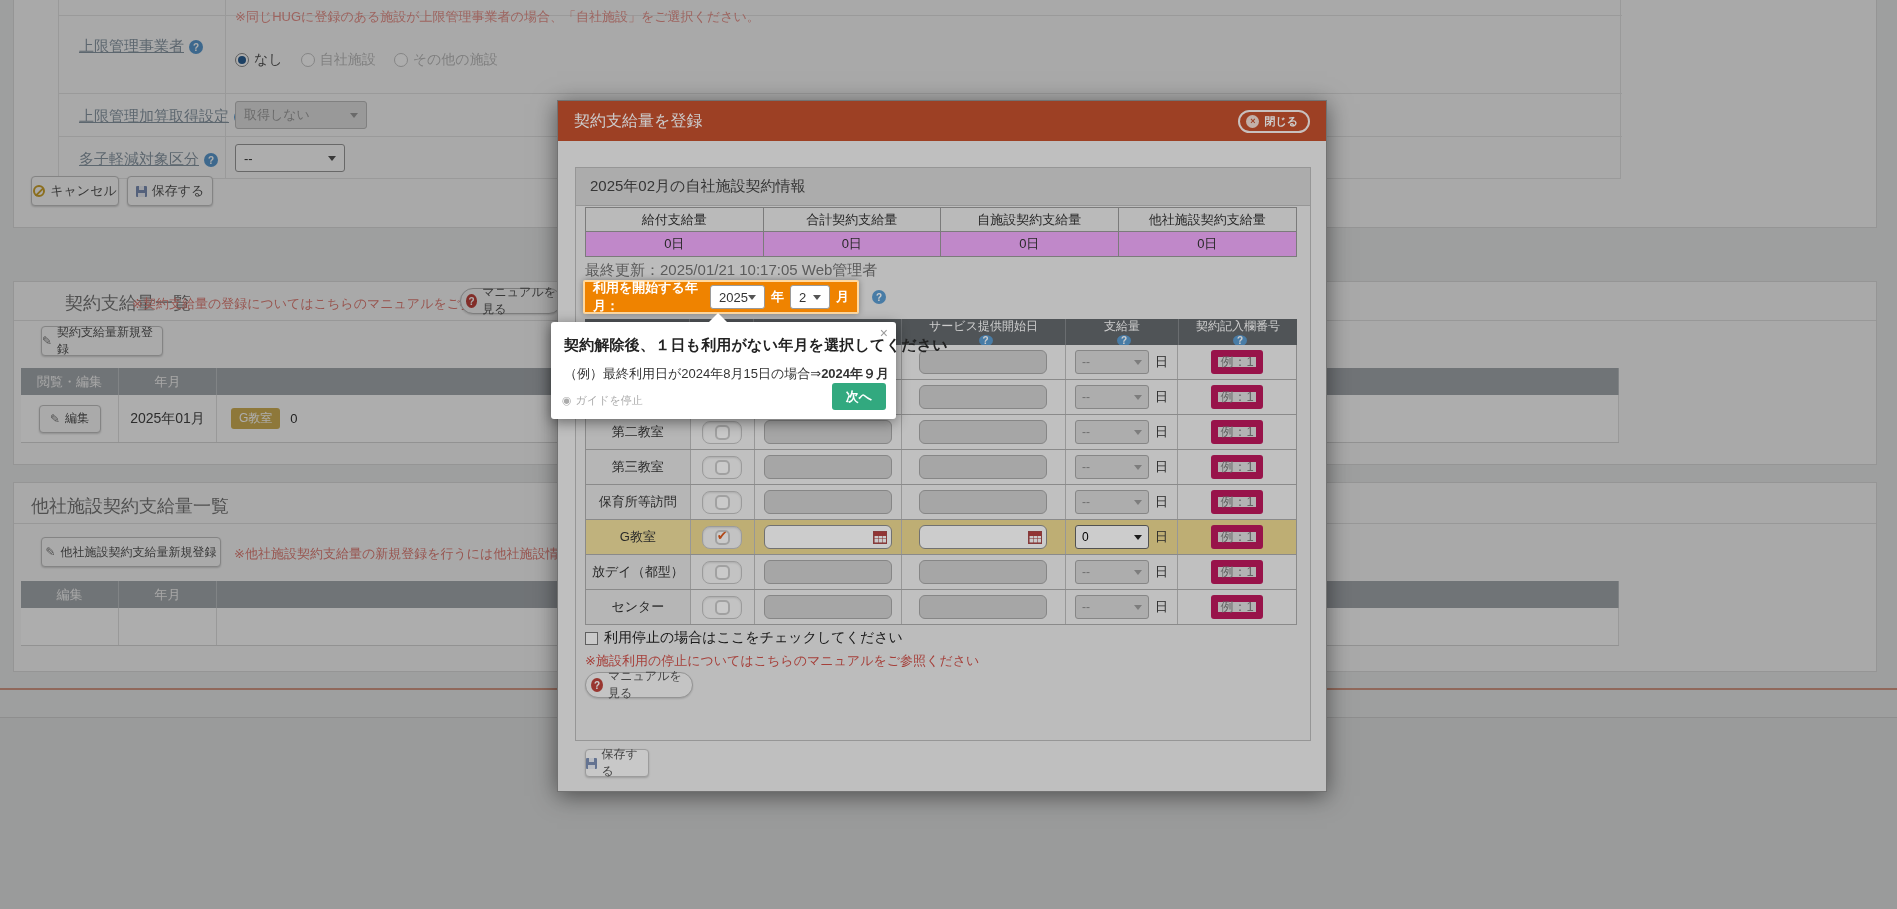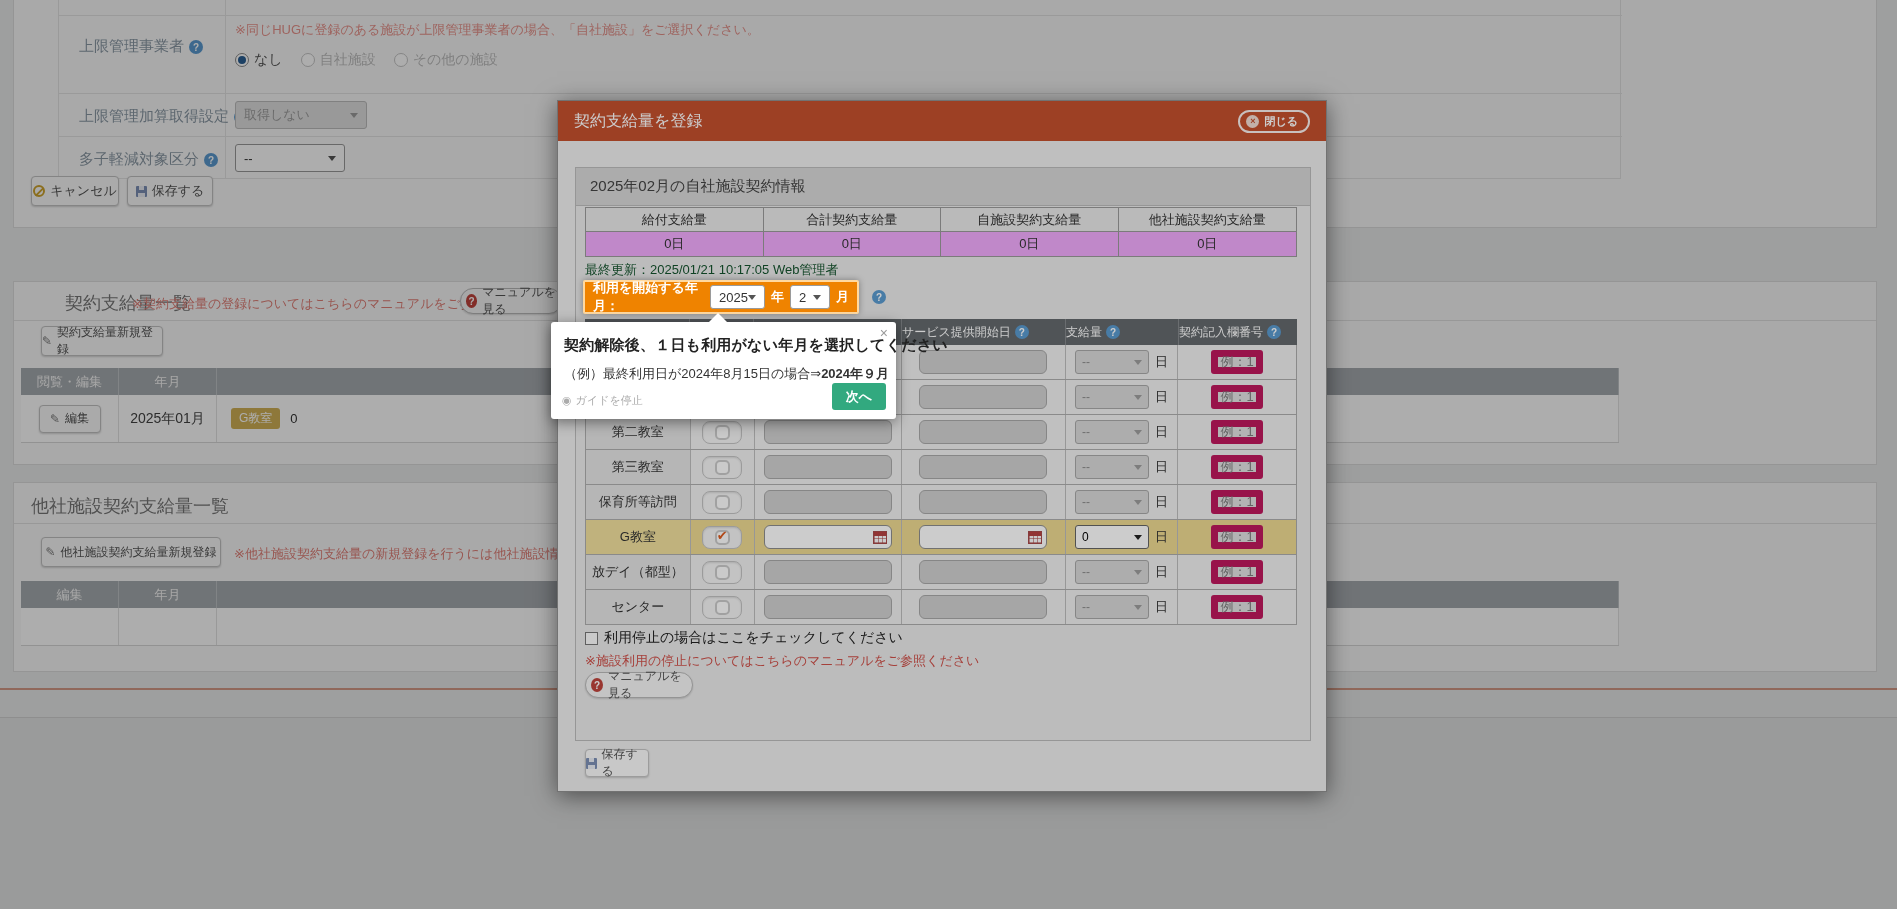--- a/index.html
+++ b/index.html
@@ -5,21 +5,21 @@
   * { margin:0; padding:0; box-sizing:border-box; }
   html,body { background:#9e9e9e; }
   body { font-family:"Liberation Sans","DejaVu Sans",sans-serif; }
   #stage { position:relative; width:1897px; height:909px; overflow:hidden; background:#e9eaea; }
 
   .abs { position:absolute; }
 
   
   .card { position:absolute; background:#fafafa; border:1px solid #dcdcdc; }
   .formline { position:absolute; border-bottom:1px solid #e3e3e3; }
-  .flabel { position:absolute; font-size:15px; color:#8a98a4; }
+  .flabel { position:absolute; font-size:15px; color:#8a98a4;text-decoration:underline; }
   .qicon { display:inline-flex; align-items:center; justify-content:center;
            width:14px; height:14px; border-radius:50%; background:#5b9bd0; color:#fff;
            font-size:10px; font-weight:bold; vertical-align:middle; margin-left:5px; }
   .rednote { position:absolute; font-size:13px; color:#e8938c; }
   .radio-row { position:absolute; font-size:14px; color:#555; display:flex; align-items:center; gap:18px; }
   .rad { display:inline-flex; align-items:center; gap:5px; }
   .rad .ring { width:14px; height:14px; border-radius:50%; border:1px solid #8a8a8a; background:#fff;
                display:inline-flex; align-items:center; justify-content:center; }
   .rad .dot { width:8px; height:8px; border-radius:50%; background:#2b5f93; }
   .rad.dis { color:#bcbcbc; }
@@ -80,36 +80,36 @@
                       display:flex; align-items:center; padding:0 14px; font-size:15px; color:#444; }
 
   .sumtable { position:absolute; left:27px; top:106px; width:712px; border:1px solid #9a9a9a; }
   .sumtable .r { display:flex; }
   .sumtable .c { width:25%; height:24px; display:flex; align-items:center; justify-content:center;
                  font-size:13px; color:#333; border-right:1px solid #9a9a9a; }
   .sumtable .c:last-child { border-right:none; }
   .sumtable .r.h .c { background:#e9e9e9; border-bottom:1px solid #9a9a9a; }
   .sumtable .r.v .c { background:#f0abfc; }
 
-  .lastupdate { position:absolute; left:27px; top:160px; font-size:13px; color:#14532d; }
+  .lastupdate { position:absolute; left:27px; top:160px; font-size:15px; color:#737373; }
 
   
   .hl-row { position:absolute; left:583px; top:280px; width:276px; height:34px; background:#ef8300;
             border:2px solid #ffd9a0; border-radius:2px; display:flex; align-items:center; gap:6px;
             padding:0 8px; z-index:40; box-shadow:0 0 6px rgba(0,0,0,.35); }
   .hl-row .lbl { color:#fff; font-weight:bold; font-size:13px; }
   .hl-row .ysel { position:static; height:24px; }
   .hl-row .suffix { color:#fff; font-weight:bold; font-size:13px; }
   .help-after-month { position:absolute; left:309px; top:189px; }
 
   
   .mtable { position:absolute; left:27px; top:218px; width:712px; }
   .mt-head { display:flex; background:#64696d; height:26px; }
-  .mt-head > div { color:#fff; font-size:12px; display:flex; align-items:center; 
-                   border-right:1px solid #85898c; }
+  .mt-head > div { color:#fff; font-size:12px; display:flex; align-items:center; justify-content:center;
+                   border-right:1px solid #85898c;flex-direction:column; }
   .mt-head > div:last-child { border-right:none; }
   .trow { display:flex; height:35px; border:1px solid #adadad; border-top:none; }
   .trow > div { display:flex; align-items:center; justify-content:center; border-right:1px solid #bdbdbd; background:#f1f1f1; }
   .trow > div:last-child { border-right:none; }
   .trow .rname { background:#e4e4e4; font-size:13px; color:#333; }
   .trow.hl > div { background:#eeda92; }
   .trow.hl .rname { background:#f0df9d; }
 
   .c1{width:105px;} .c2{width:64px;} .c3{width:148px;} .c4{width:164px;} .c5{width:113px;} .c6{width:118px;}
 
@@ -172,21 +172,21 @@
 
     <div class="card" style="left:13px; top:-30px; width:1864px; height:258px;">
       <div style="position:absolute; left:44px; top:0; width:1563px; height:208px; border:1px solid #e3e3e3; border-top:none;">
 
         <div class="formline" style="left:0; top:44px; width:1563px;"></div>
         <div class="abs" style="left:166px; top:0; width:1px; height:208px; background:#e3e3e3;"></div>
 
         <div class="flabel" style="left:20px; top:66px;">
           <span>上限管理事業者</span><span class="qicon">?</span>
         </div>
-        <div class="rednote" style="left:176px; top:50px;">※同じHUGに登録のある施設が上限管理事業者の場合、「自社施設」をご選択ください。</div>
+        <div class="rednote" style="left:176px; top:37px;">※同じHUGに登録のある施設が上限管理事業者の場合、「自社施設」をご選択ください。</div>
         <div class="radio-row" style="left:176px; top:80px;">
           <span class="rad">
             <span class="ring">
                 <span class="dot"></span>
               </span>
             <span>なし</span>
           </span>
           <span class="rad dis">
             <span class="ring"></span>
             <span>自社施設</span>

